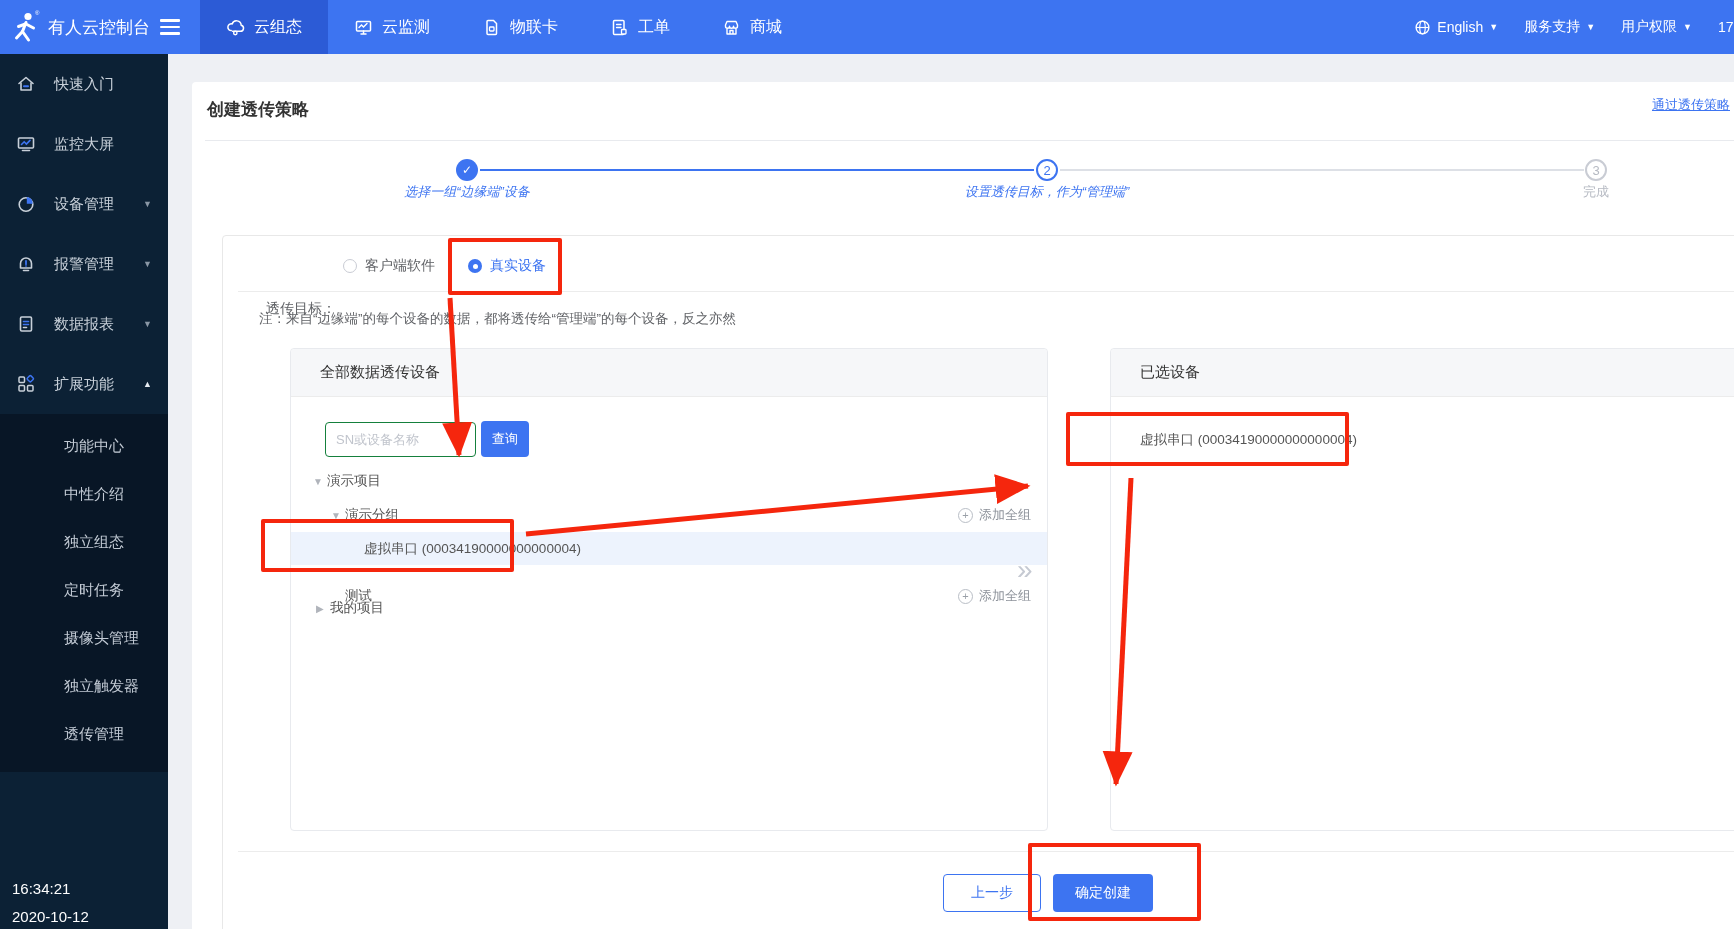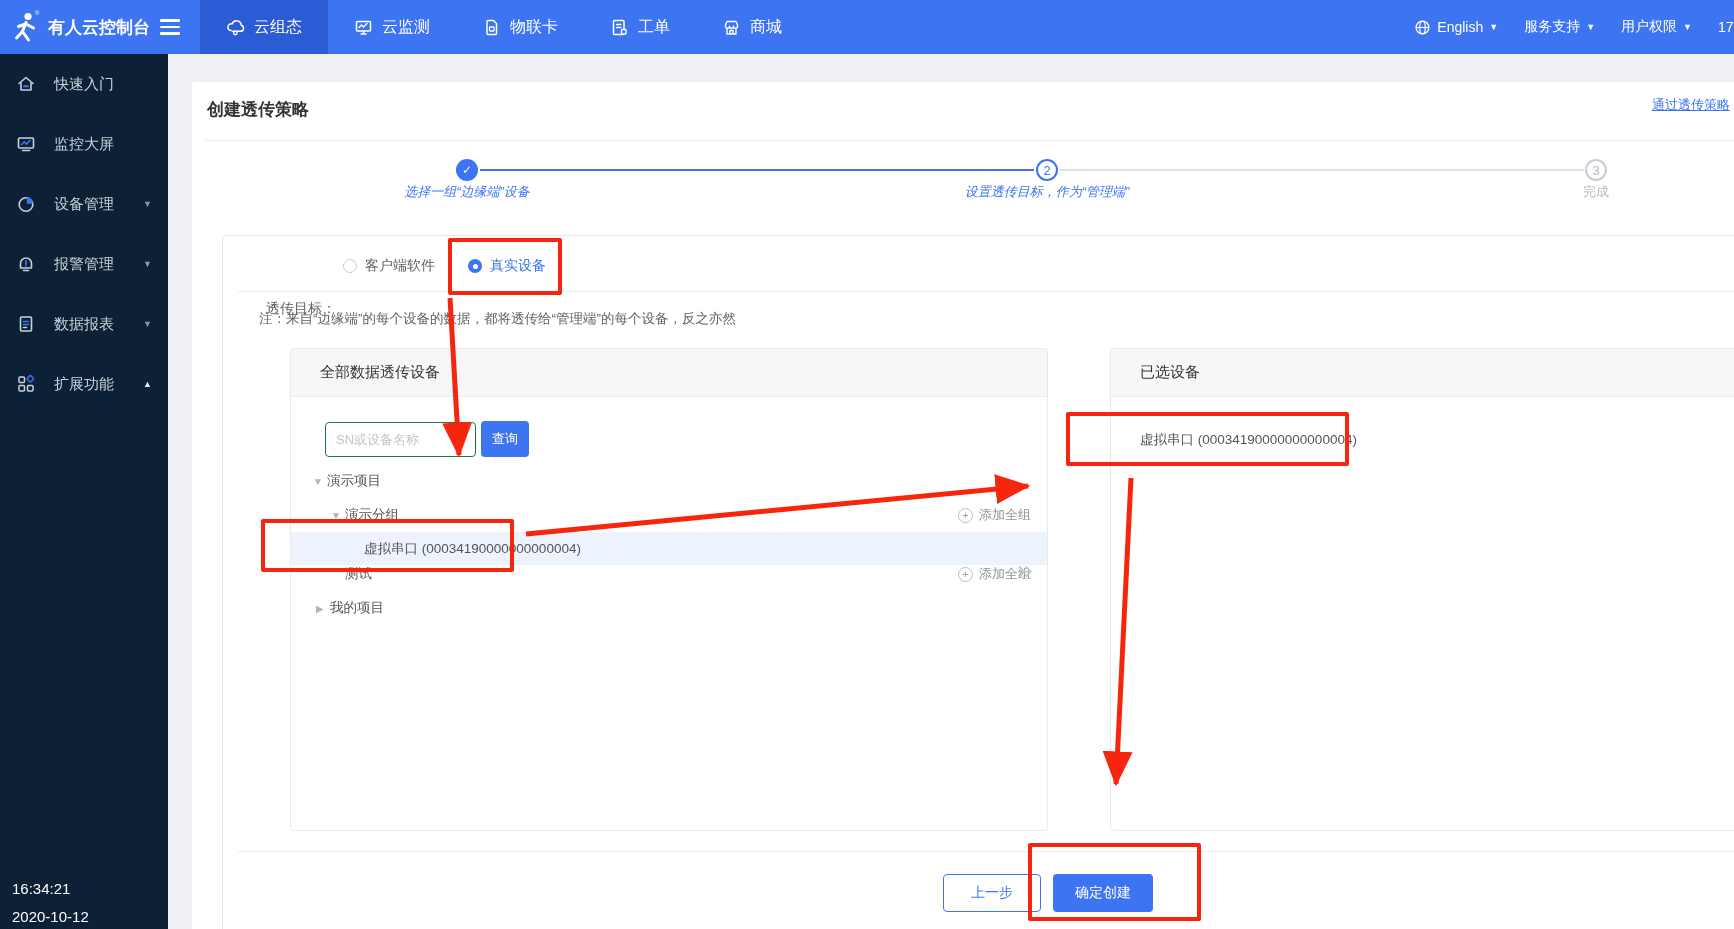--- a/index.html
+++ b/index.html
@@ -2,21 +2,21 @@
 <html><head>
 <meta charset="utf-8">
 <style>
   * { margin:0; padding:0; box-sizing:border-box; }
   html,body { width:1734px; height:929px; overflow:hidden; background:#eef0f4;
     font-family:"Liberation Sans","DejaVu Sans",sans-serif; }
   
   .navbar { position:absolute; left:0; top:0; width:1734px; height:54px;
     background:#3d74f1; display:flex; align-items:stretch; color:#fff; z-index:5; }
   .brand { display:flex; align-items:center; padding-left:10px; }
-  .brand-title { font-size:17px; font-weight:bold; margin-left:8px; white-space:nowrap; }
+  .brand-title { font-size:17px; font-weight:normal; margin-left:8px; white-space:nowrap; }
   .hamburger { margin-left:10px; margin-right:20px; width:20px; display:flex; flex-direction:column; gap:4px; cursor:pointer;}
   .hamburger i { display:block; height:2.5px; background:#fff; border-radius:1px; }
   .tab { display:flex; align-items:center; gap:9px; padding:8px 26px; font-size:16px; cursor:pointer; white-space:nowrap;}
   .tab.active { background:#2c5bd6; }
   .nav-right { margin-left:auto; display:flex; align-items:center; gap:26px; font-size:14px; padding-right:0; }
   .nav-right .itm { display:flex; align-items:center; gap:6px; cursor:pointer; white-space:nowrap;}
   .caret-down { font-size:9px; line-height:1; }
   .acct { width:16px; overflow:visible; white-space:nowrap; }
   
   .sidebar { position:absolute; left:0; top:54px; width:168px; height:875px; background:#0c2135; color:#c8d0d9; z-index:4;}
@@ -215,20 +215,29 @@
     <svg class="ic" width="20" height="20" viewBox="0 0 20 20">
       <rect x="3" y="3" width="5.5" height="5.5" rx="1" fill="none" stroke="#c8d0d9" stroke-width="1.5"></rect>
       <rect x="3" y="11.5" width="5.5" height="5.5" rx="1" fill="none" stroke="#c8d0d9" stroke-width="1.5"></rect>
       <rect x="11.5" y="11.5" width="5.5" height="5.5" rx="1" fill="none" stroke="#c8d0d9" stroke-width="1.5"></rect>
       <rect x="11.8" y="2.2" width="5" height="5" rx="1" fill="none" stroke="#3d74f1" stroke-width="1.5" transform="rotate(45 14.3 4.7)"></rect>
     </svg>
     <span class="lbl">扩展功能</span>
     <span class="car up">▲</span>
   </div>
 
+  <div class="submenu">
+    <div class="sub-item">功能中心</div>
+    <div class="sub-item">中性介绍</div>
+    <div class="sub-item">独立组态</div>
+    <div class="sub-item">定时任务</div>
+    <div class="sub-item">摄像头管理</div>
+    <div class="sub-item">独立触发器</div>
+    <div class="sub-item">透传管理</div>
+  </div>
 
   <div class="side-time">16:34:21</div>
   <div class="side-date">2020-10-12</div>
 </div>
 
 <div class="card"></div>
 <div class="page-title">创建透传策略</div>
 <div class="title-divider"></div>
 <a class="help-link">通过透传策略</a>
 
@@ -271,21 +280,21 @@
       <span class="tree-caret">▼</span>
       <span>演示分组</span>
       <span class="addgrp">
         <span class="plus-circ">+</span>
         <span>添加全组</span>
       </span>
     </div>
     <div class="tree-sel" style="padding-left:73px;">
       <span>虚拟串口 (00034190000000000004)</span>
     </div>
-    <div class="tree-row" style="top:212px; padding-left:54px;text-align:center;">
+    <div class="tree-row" style="top:234px; padding-left:54px;text-align:center;">
       <span>测试</span>
       <span class="addgrp">
         <span class="plus-circ">+</span>
         <span>添加全组</span>
       </span>
     </div>
     <div class="tree-row" style="top:246px; padding-left:25px;">
       <span class="tree-caret">▶</span>
       <span>我的项目</span>
     </div>

